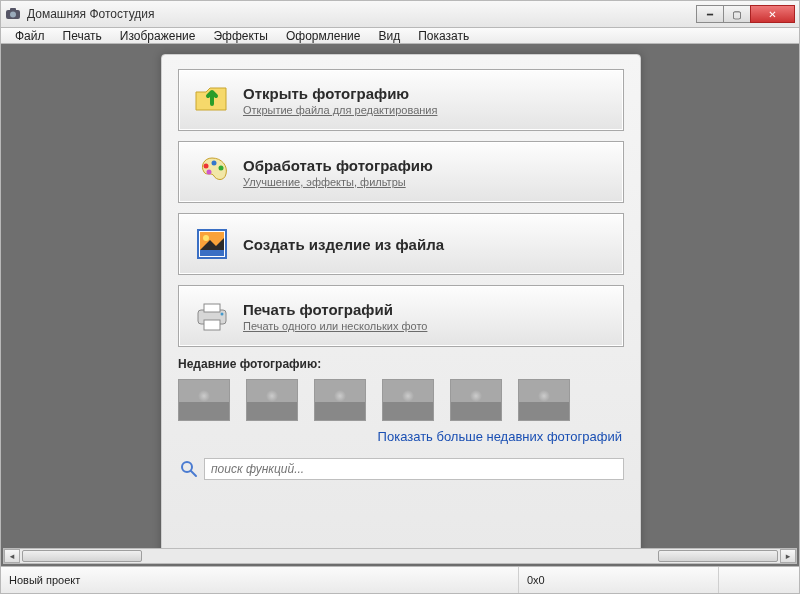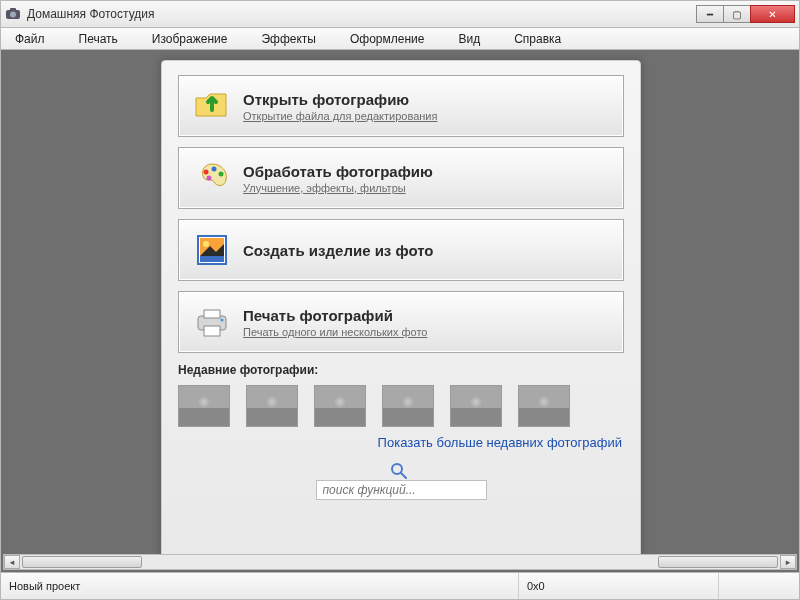--- a/index.html
+++ b/index.html
@@ -7,42 +7,42 @@
 
 
 .titlebar { height: 28px; background: linear-gradient(#f8f8f8, #e6e6e6); border: 1px solid #b8b8b8; display: flex; align-items: center; padding: 0 4px; }
 .titlebar .app-icon { width: 16px; height: 16px; margin-right: 6px; display: flex; align-items: center; justify-content: center; }
 .titlebar .title { flex: 1; font-size: 12px; color: #333; }
 .winbtns { display: flex; gap: 0; }
 .winbtn { width: 28px; height: 18px; border: 1px solid #8b8b8b; background: linear-gradient(#f5f5f5,#dcdcdc); display: flex; align-items: center; justify-content: center; font-size: 10px; color: #333; margin-left: -1px; }
 .winbtn.close { background: linear-gradient(#e77,#c33); color: #fff; width: 45px; border-color: #a22; }
 
 
-.menubar { height: 22px; background: linear-gradient(#fbfbfb,#ececec); border-left: 1px solid #b8b8b8; border-right: 1px solid #b8b8b8; border-bottom: 1px solid #b8b8b8; display: flex; align-items: center; padding: 0 6px; gap: 18px; }
+.menubar { height: 16px; background: linear-gradient(#fbfbfb,#ececec); border-left: 1px solid #b8b8b8; border-right: 1px solid #b8b8b8; border-bottom: 1px solid #b8b8b8; display: flex; align-items: center; padding: 0 6px; gap: 2px; }
 .menuitem { padding: 2px 8px; color: #222; cursor: default; }
 
 
 .workarea { position: relative; height: 522px; border-left: 1px solid #b8b8b8; border-right: 1px solid #b8b8b8; background: #6f6f6f; overflow: hidden; }
 
 
 .welcome { position: absolute; left: 160px; top: 10px; width: 480px; height: 505px; background: linear-gradient(#f5f5f5,#e9e9e9); border: 1px solid #cfcfcf; border-radius: 4px; padding: 14px 16px 10px; box-shadow: 0 0 8px rgba(0,0,0,0.25); }
 
 .bigbtn { height: 62px; border: 1px solid #a8a8a8; border-radius: 0; background: linear-gradient(#fdfdfd,#e4e4e4); margin-bottom: 10px; display: flex; align-items: center; padding: 0 12px; cursor: default; box-shadow: inset 0 0 0 1px #fff; }
 .bigbtn .icon { width: 42px; height: 42px; margin-right: 10px; display: flex; align-items: center; justify-content: center; }
 .bigbtn .texts .t1 { font-size: 15px; font-weight: bold; color: #2b2b2b; }
 .bigbtn .texts .t2 { font-size: 11px; color: #6b6b6b; margin-top: 2px; text-decoration: underline; }
 
 .recent-label { font-size: 12px; font-weight: bold; color: #2b2b2b; margin: 6px 0 8px; }
 .thumbs { display: flex; gap: 16px; margin-bottom: 6px; }
 .thumb { width: 52px; height: 42px; background: linear-gradient(#a8a8a8 55%, #888 55%); border: 1px solid #9a9a9a; position: relative; }
 .thumb::after { content:""; position:absolute; left:50%; top:40%; width:12px; height:12px; border-radius:50%; background: radial-gradient(#ccc,#999); transform: translate(-50%, -50%); }
 
 .showmore { display: block; text-align: right; color: #1a4fb3; font-size: 13px; margin: 8px 2px 12px 0; }
 
-.searchrow { display: flex; align-items: center; height: 26px; flex-direction: column; }
+.searchrow { display: flex; align-items: center; height: 26px; }
 .searchrow .icon { width: 22px; height: 22px; margin-right: 4px; display: flex; align-items: center; justify-content: center; }
 .searchrow input { flex: 1; border: 1px solid #bfbfbf; height: 22px; padding: 2px 6px; font-size: 12px; color: #888; font-style: italic; background: #fff; }
 
 
 .hscroll { position: absolute; left: 2px; right: 2px; bottom: 2px; height: 16px; background: #eaeaea; border: 1px solid #bcbcbc; }
 .hscroll .btn { position: absolute; top: 0; width: 16px; height: 14px; background: linear-gradient(#f7f7f7,#dedede); border: 1px solid #aaa; display:flex; align-items:center; justify-content:center; font-size:9px; color:#555;}
 .hscroll .btn.l { left: 0; }
 .hscroll .btn.r { right: 0; }
 .hscroll .thumbtrack { position:absolute; left:18px; right:18px; top:1px; bottom:1px; }
 .hscroll .thumbbar { position:absolute; left:0; width:120px; height:100%; background: linear-gradient(#f0f0f0,#d5d5d5); border:1px solid #9e9e9e; border-radius:2px;}
@@ -72,21 +72,21 @@
   </div>
 </div>
 
 <div class="menubar">
   <span class="menuitem">Файл</span>
   <span class="menuitem">Печать</span>
   <span class="menuitem">Изображение</span>
   <span class="menuitem">Эффекты</span>
   <span class="menuitem">Оформление</span>
   <span class="menuitem">Вид</span>
-  <span class="menuitem">Справка</span>
+  <span class="menuitem">Показать</span>
 </div>
 
 <div class="workarea">
 
   <div class="welcome">
 
     <div class="bigbtn">
       <span class="icon">
         <svg width="40" height="40" viewBox="0 0 40 40">
             <path d="M4 12 L14 12 L18 8 L34 8 L34 30 L4 30 Z" fill="#f6d96b" stroke="#c9a52e"></path>
@@ -119,40 +119,40 @@
       <span class="icon">
         <svg width="40" height="40" viewBox="0 0 40 40">
             <rect x="6" y="6" width="28" height="28" fill="#fff" stroke="#3a6fc4" stroke-width="2"></rect>
             <rect x="8" y="8" width="24" height="18" fill="#f9a23a"></rect>
             <circle cx="14" cy="14" r="3" fill="#ffe36b"></circle>
             <path d="M8 26 L18 16 L24 22 L32 14 L32 26 Z" fill="#2b2b2b"></path>
             <rect x="8" y="26" width="24" height="6" fill="#3a6fc4"></rect>
           </svg>
       </span>
       <div class="texts">
-        <div class="t1">Создать изделие из фото</div>
+        <div class="t1">Создать изделие из файла</div>
       </div>
     </div>
 
     <div class="bigbtn">
       <span class="icon">
         <svg width="40" height="40" viewBox="0 0 40 40">
             <rect x="6" y="14" width="28" height="14" rx="3" fill="#d7d7d7" stroke="#8a8a8a"></rect>
             <rect x="12" y="8" width="16" height="8" fill="#fff" stroke="#8a8a8a"></rect>
             <rect x="12" y="24" width="16" height="10" fill="#fff" stroke="#8a8a8a"></rect>
             <circle cx="30" cy="18" r="1.5" fill="#49c"></circle>
           </svg>
       </span>
       <div class="texts">
         <div class="t1">Печать фотографий</div>
         <div class="t2">Печать одного или нескольких фото</div>
       </div>
     </div>
 
-    <div class="recent-label">Недавние фотографии:</div>
+    <div class="recent-label">Недавние фотографию:</div>
 
     <div class="thumbs">
       <div class="thumb"></div>
       <div class="thumb"></div>
       <div class="thumb"></div>
       <div class="thumb"></div>
       <div class="thumb"></div>
       <div class="thumb"></div>
     </div>
 

